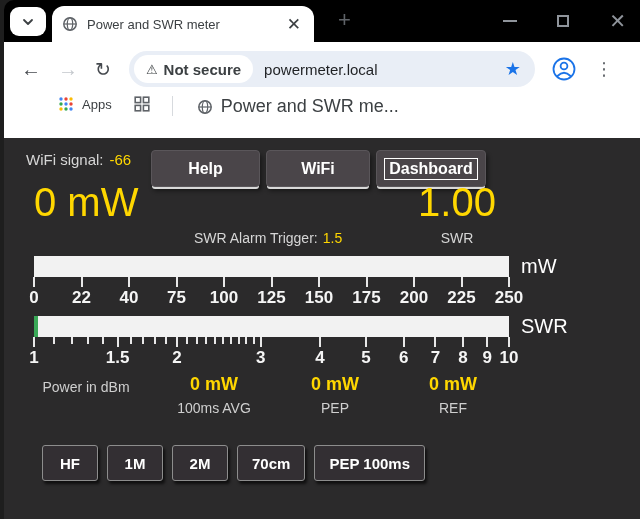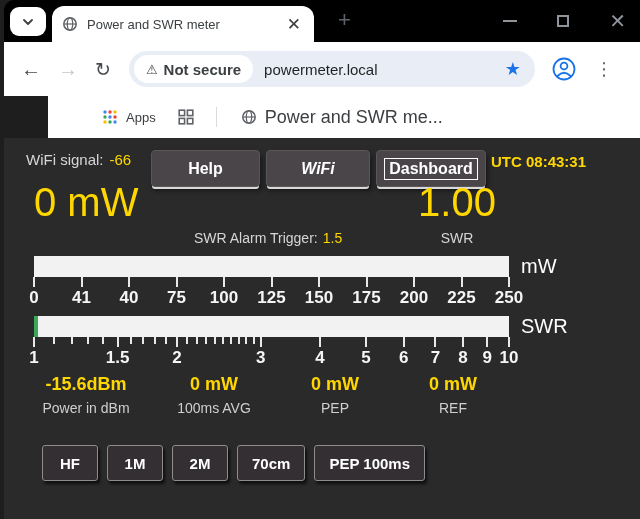--- a/index.html
+++ b/index.html
@@ -25,36 +25,36 @@
   .reload { font-size:19px; }
   .omnibox { margin-left:18px; width:406px; height:36px; background:#e9eef6; border-radius:18px; display:flex; align-items:center; padding:0 6px 0 5px; }
   .sec-chip { background:#fff; height:28px; border-radius:14px; display:flex; align-items:center; gap:6px; padding:0 12px; }
   .warn-ico { font-size:13px; color:#3c4043; }
   .sec-text { font-size:15px; font-weight:600; color:#3c4043; }
   .url-text { font-size:15px; color:#1f2124; margin-left:11px; flex:1; }
   .star-ico { font-size:18px; color:#1a73e8; margin-right:8px; }
   .profile { margin-left:16px; }
   .menu-dots { font-size:18px; color:#5f6368; margin-left:18px; margin-right:10px; }
 
-  .bookmarks { height:42px; background:#fff; display:flex; align-items:center;margin-left:44px; }
+  .bookmarks { height:42px; background:#fff; display:flex; align-items:flex-start; }
   .bm-apps { display:flex; align-items:center; gap:8px; margin-left:54px; }
   .bm-apps-label { font-size:13px; color:#3c4043; }
   .bm-squares { margin-left:22px; display:flex; }
   .bm-divider { width:1px; height:20px; background:#d7dade; margin-left:22px; }
   .bm-item { display:flex; align-items:center; gap:8px; margin-left:24px; }
   .bm-item-label { font-size:18px; color:#3c4043; }
 
   
   .page { position:relative; height:381px; background:#2b2a2b; color:#e4e4e4; width:640px; margin-left:-4px; border-left:4px solid #1e1e1e; }
   .yellow { color:#ffd700; }
   .wifi-line { position:absolute; left:22px; top:13px; font-size:15px; color:#d6d6d6; }
   .wifi-line .yellow { margin-left:6px; }
   .topbtn { position:absolute; top:12px; height:37px; background:#4a4549; border:1px solid #5a565a; border-radius:4px; color:#fff; font-size:16px; font-weight:600; font-family:"Liberation Sans",sans-serif; display:flex; align-items:center; justify-content:center; box-shadow:0 3px 0 -1px #d9d9d9, 2px 4px 4px rgba(0,0,0,.45); }
   .btn-help { left:147px; width:109px; }
-  .btn-wifi { left:262px; width:104px;font-style:italic; }
+  .btn-wifi { left:262px; width:104px; }
   .btn-dash { left:372px; width:110px; }
   .focus-ring { border:1px solid #fff; padding:1px 4px; }
   .utc { position:absolute; left:487px; top:15px; font-size:15px; font-weight:600; }
 
   .power-main { position:absolute; left:30px; top:42px; font-size:40px; }
   .callsign { position:absolute; left:190px; top:58px; font-size:15px; font-weight:700; color:#22c55e; letter-spacing:.4px; }
   .alarm-line { position:absolute; left:190px; top:92px; font-size:14px; color:#d6d6d6; }
   .alarm-line .yellow { margin-left:5px; }
   .swr-main { position:absolute; left:403px; top:42px; width:100px; text-align:center; font-size:40px; }
   .swr-sub { position:absolute; left:403px; top:92px; width:100px; text-align:center; font-size:14px; color:#d6d6d6; }
@@ -166,38 +166,37 @@
     </div>
     <button class="topbtn btn-help">
         <span>Help</span>
       </button>
     <button class="topbtn btn-wifi">
         <span>WiFi</span>
       </button>
     <button class="topbtn btn-dash">
         <span class="focus-ring">Dashboard</span>
       </button>
-    <div class="utc yellow">UTC 08:43:31</div>
 
     <div class="power-main yellow">0 mW</div>
     <div class="alarm-line">
       <span>SWR Alarm Trigger:</span><span class="yellow">1.5</span>
     </div>
     <div class="swr-main yellow">1.00</div>
     <div class="swr-sub">SWR</div>
 
     <div class="meter-bar m0">
       <span class="meter-fill" style="width: 0%;"></span>
     </div>
     <div class="meter-unit m0">mW</div>
     <div class="meter-scale m0">
         <i class="tick major" style="left: 0%;"></i>
         <b class="tick-label" style="left: 0%;">0</b>
         <i class="tick major" style="left: 10%;"></i>
-        <b class="tick-label" style="left: 10%;">41</b>
+        <b class="tick-label" style="left: 10%;">22</b>
         <i class="tick major" style="left: 20%;"></i>
         <b class="tick-label" style="left: 20%;">40</b>
         <i class="tick major" style="left: 30%;"></i>
         <b class="tick-label" style="left: 30%;">75</b>
         <i class="tick major" style="left: 40%;"></i>
         <b class="tick-label" style="left: 40%;">100</b>
         <i class="tick major" style="left: 50%;"></i>
         <b class="tick-label" style="left: 50%;">125</b>
         <i class="tick major" style="left: 60%;"></i>
         <b class="tick-label" style="left: 60%;">150</b>
@@ -251,21 +250,20 @@
         <b class="tick-label" style="left: 84.5098%;">7</b>
         <i class="tick major" style="left: 90.309%;"></i>
         <b class="tick-label" style="left: 90.309%;">8</b>
         <i class="tick major" style="left: 95.4243%;"></i>
         <b class="tick-label" style="left: 95.4243%;">9</b>
         <i class="tick major" style="left: 100%;"></i>
         <b class="tick-label" style="left: 100%;">10</b>
       </div>
 
     <div class="stat s0">
-      <div class="val yellow">-15.6dBm</div>
       <div class="lbl">Power in dBm</div>
     </div>
     <div class="stat s1">
       <div class="val yellow">0 mW</div>
       <div class="lbl">100ms AVG</div>
     </div>
     <div class="stat s2">
       <div class="val yellow">0 mW</div>
       <div class="lbl">PEP</div>
     </div>

